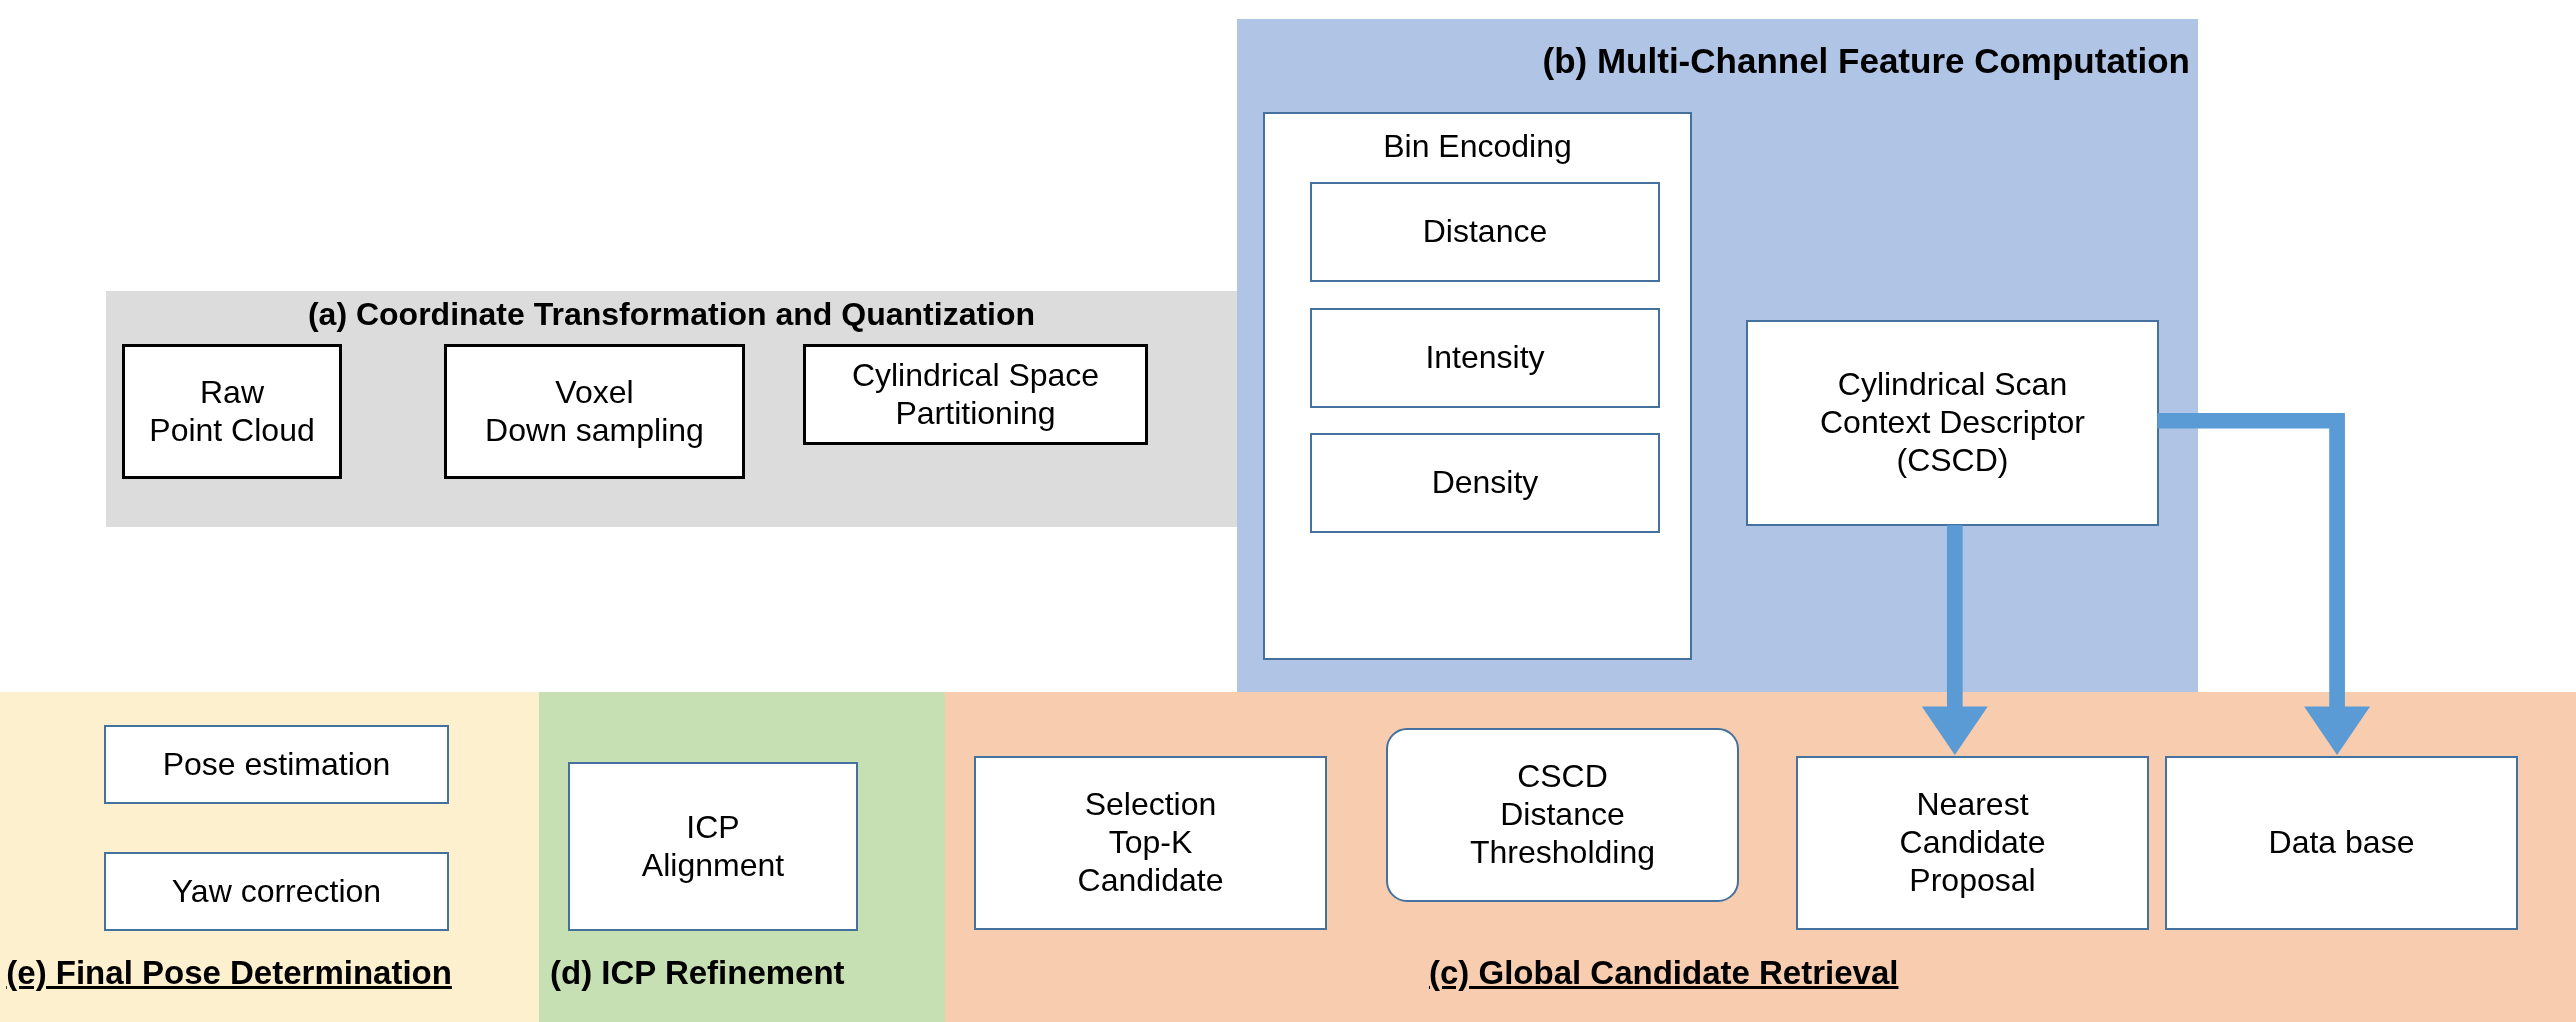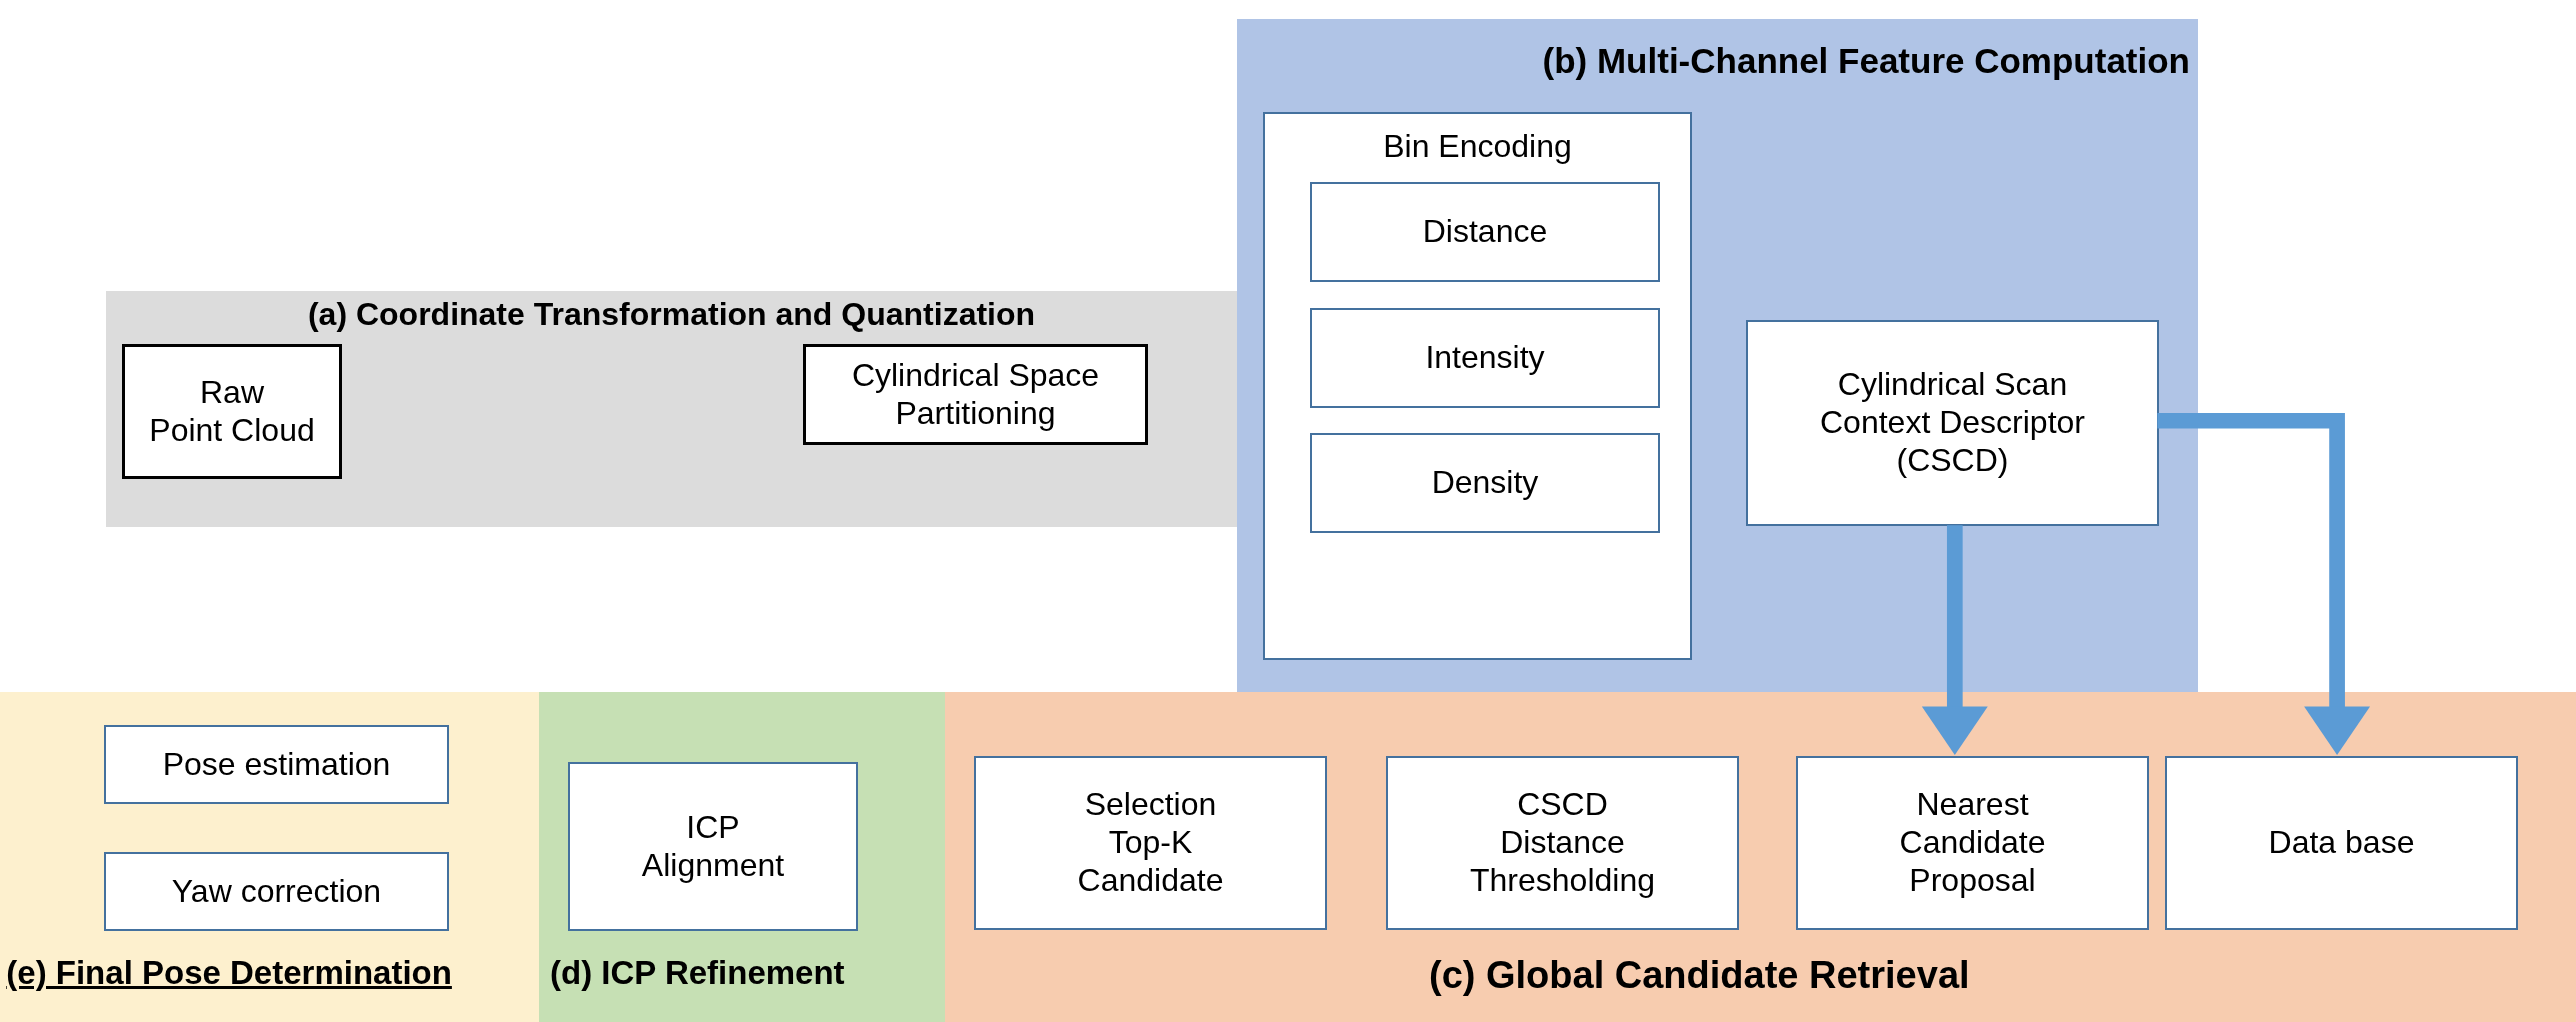--- a/index.html
+++ b/index.html
@@ -32,21 +32,21 @@
   
   .panel-title {
     position: absolute;
     font-weight: bold;
     color: #000000;
     white-space: nowrap;
     line-height: 1;
   }
   .title-a { font-size: 32px; }
   .title-b { font-size: 35px; }
-  .title-c { font-size: 38px; }
+  .title-c { font-size: 33px; text-decoration: underline; }
   .title-d { font-size: 33px; }
   .title-e { font-size: 33px; }
 
   
   .node {
     position: absolute;
     box-sizing: border-box;
     background: #ffffff;
     display: flex;
     align-items: center;
@@ -92,20 +92,22 @@
 
 <div id="canvas">
 
   <div class="panel panel-gray" style="left:106px; top:291px; width:1131px; height:236px;"></div>
 
   <div class="panel-title title-a" style="left:118px; top:298px; width:1107px; text-align:center;">(a) Coordinate Transformation and Quantization</div>
 
   <div class="node node-black" style="left:122px; top:344px; width:220px; height:135px;">Raw
 Point Cloud</div>
 
+  <div class="node node-black" style="left:444px; top:344px; width:301px; height:135px;">Voxel
+Down sampling</div>
 
   <div class="node node-black" style="left:803px; top:344px; width:345px; height:101px;">Cylindrical Space
 Partitioning</div>
 
   <div class="panel panel-blue" style="left:1237px; top:19px; width:961px; height:674px;"></div>
 
   <div class="panel-title title-b" style="left:1248px; top:43px; width:942px; text-align:right;">(b) Multi-Channel Feature Computation</div>
 
   <div class="node-white-panel" style="left:1263px; top:112px; width:429px; height:548px;"></div>
 
@@ -135,21 +137,21 @@
 Alignment</div>
 
   <div class="panel-title title-d" style="left:550px; top:956px;">(d) ICP Refinement</div>
 
   <div class="panel panel-orange" style="left:945px; top:692px; width:1631px; height:330px;"></div>
 
   <div class="node node-blue" style="left:974px; top:756px; width:353px; height:174px;">Selection
 Top-K
 Candidate</div>
 
-  <div class="node node-blue" style="left:1386px; top:756px; width:353px; height:174px;">CSCD
+  <div class="node node-blue" style="left:1386px; top:728px; width:353px; height:174px;border-radius:21px;">CSCD
 Distance
 Thresholding</div>
 
   <div class="node node-blue" style="left:1796px; top:756px; width:353px; height:174px;">Nearest
 Candidate
 Proposal</div>
 
   <div class="node node-blue" style="left:2165px; top:756px; width:353px; height:174px;">Data base</div>
 
   <div class="panel-title title-c" style="left:1429px; top:956px;">(c) Global Candidate Retrieval</div>

